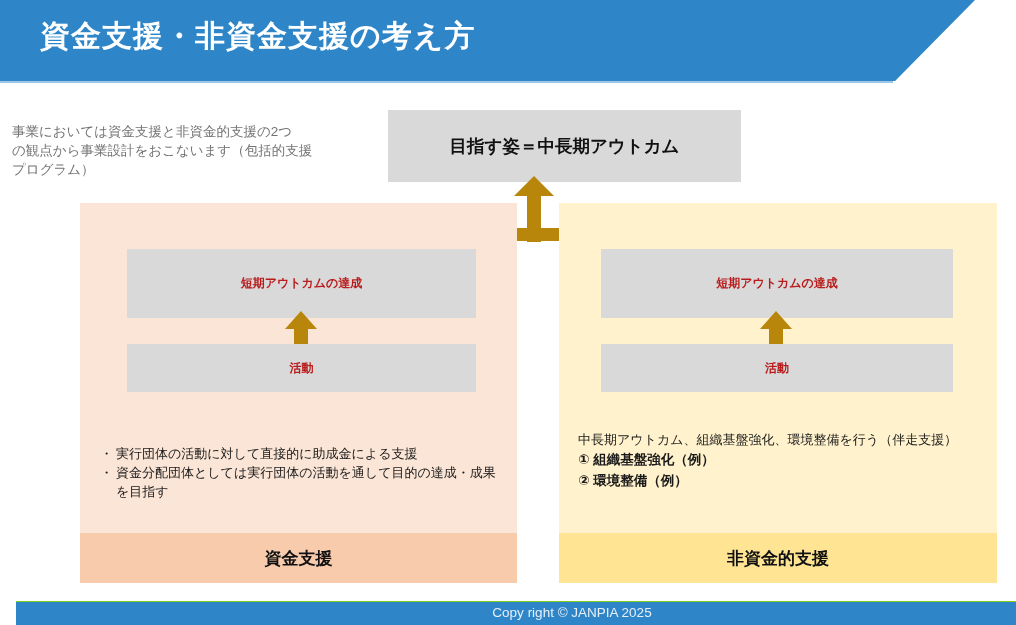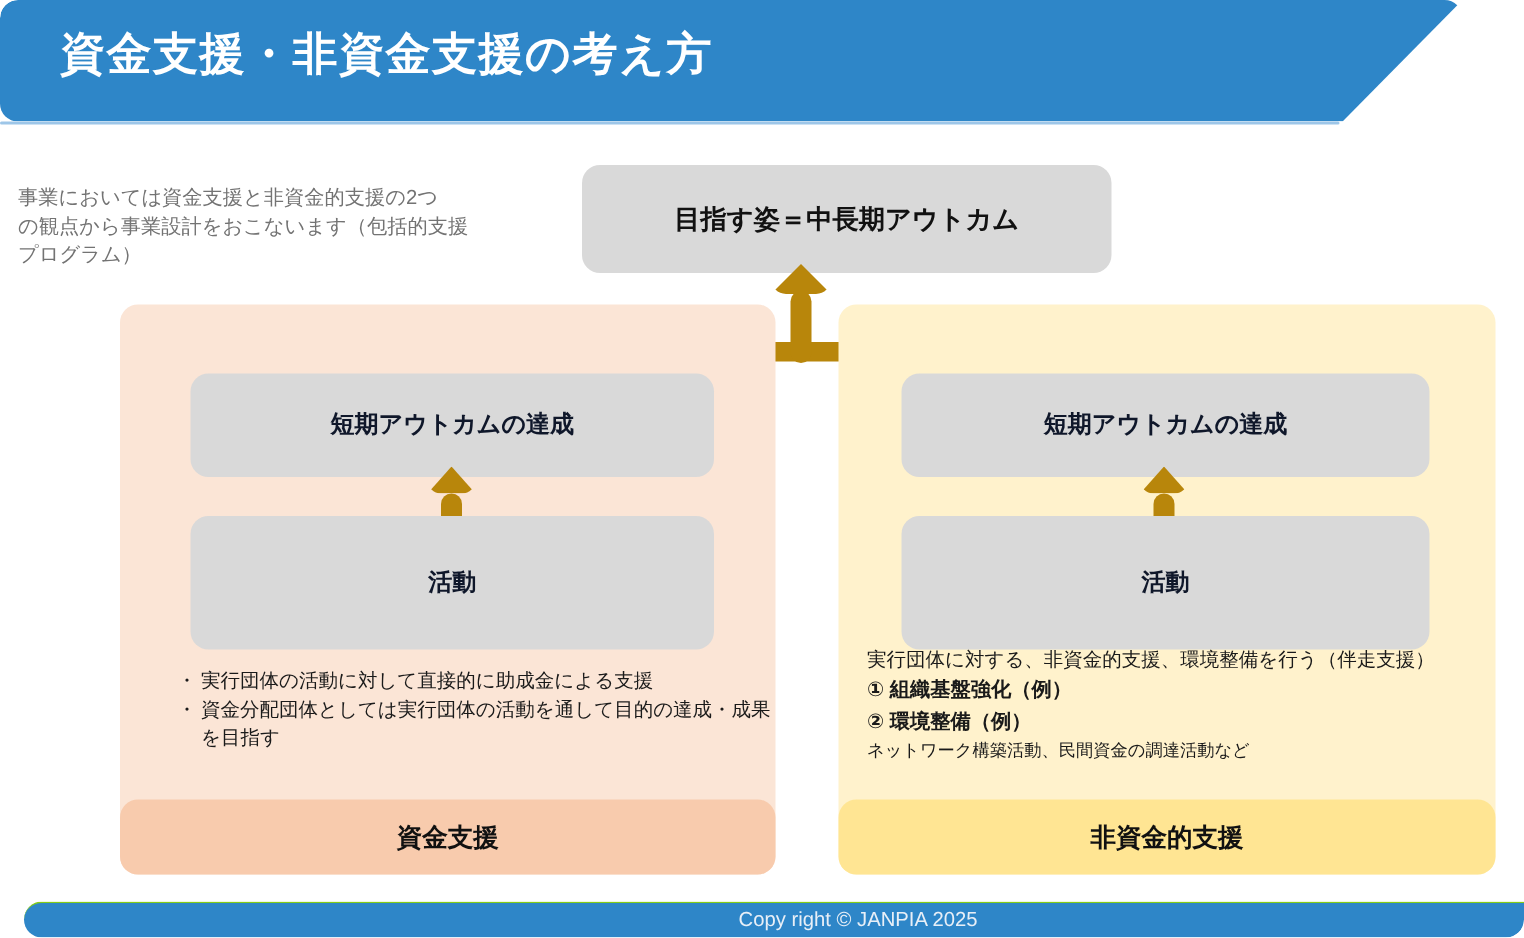--- a/index.html
+++ b/index.html
@@ -1,15 +1,15 @@
 <!DOCTYPE html>
 <html style="--blue: #2E86C8; --gold: #B8860B; --pink: #FBE5D6; --salmon: #F8CBAD; --yellow: #FFF2CC; --band-yellow: #FFE593; --gray: #D9D9D9;"><head>
 <meta charset="utf-8">
 <style>
-  * { margin: 0; padding: 0; box-sizing: border-box; border-radius: 12px; }
+  * { margin: 0; padding: 0; box-sizing: border-box; }
   html,body { background:#ffffff; }
   body { font-family: "Liberation Sans", "DejaVu Sans", sans-serif; }
 
   .stage {
     position: relative;
     width: 1016px; height: 625px;
     background: #ffffff;
     overflow: hidden;
   }
 
@@ -63,42 +63,42 @@
   .panel {
     position: absolute; top: 203px; height: 380px;
   }
   .panel-left  { left: 80px;  width: 437px; background: var(--pink,   #FBE5D6); }
   .panel-right { left: 559px; width: 438px; background: var(--yellow, #FFF2CC); }
 
   .gbox {
     position: absolute;
     background: var(--gray, #D9D9D9);
     display: flex; align-items: center; justify-content: center;
-    font-size: 16px; font-weight: bold; color: #0f172a;
+    font-size: 12px; font-weight: bold; color: #b91c1c;
   }
   .panel-left  .gbox { left: 47px; width: 349px; }
   .panel-right .gbox { left: 42px; width: 352px; }
   .gbox-outcome { top: 46px;  height: 69px; }
-  .gbox-activity{ top: 141px; height: 89px; }
+  .gbox-activity{ top: 141px; height: 48px; }
 
   
   .mini-arrow { position: absolute; top: 108px; width: 32px; height: 40px; }
   .panel-left  .mini-arrow { left: 205px; }
   .panel-right .mini-arrow { left: 201px; }
   .mini-arrow .head {
     position: absolute; left: 0; top: 0; width: 32px; height: 18px;
     clip-path: polygon(50% 0, 100% 100%, 0 100%);
   }
   .mini-arrow .shaft {
     position: absolute; left: 9px; top: 18px; width: 14px; height: 22px;
   }
 
   
   .bullet-list {
-    position: absolute; left: 40px; top: 242px; width: 400px;
+    position: absolute; left: 22px; top: 242px; width: 400px;
     list-style: none;
     font-size: 13px; line-height: 1.45; color: #1a1a1a;
   }
   .bullet-list li { padding-left: 14px; position: relative; }
   .bullet-list li::before {
     content: "・"; position: absolute; left: -2px; top: 0;
   }
 
   
   .desc-block {
@@ -168,24 +168,23 @@
   </div>
 
   <div class="panel panel-right">
     <div class="gbox gbox-outcome">短期アウトカムの達成</div>
     <div class="mini-arrow">
       <div class="gold head"></div>
       <div class="gold shaft"></div>
     </div>
     <div class="gbox gbox-activity">活動</div>
     <div class="desc-block">
-      <div class="desc-line">実行団体に対する、非資金的支援、環境整備を行う（伴走支援）</div>
+      <div class="desc-line">中長期アウトカム、組織基盤強化、環境整備を行う（伴走支援）</div>
       <div class="desc-line bold">① 組織基盤強化（例）</div>
       <div class="desc-line bold">② 環境整備（例）</div>
-      <div class="desc-line small">ネットワーク構築活動、民間資金の調達活動など</div>
     </div>
     <div class="band band-yellow">非資金的支援</div>
   </div>
 
   <div class="footer-bar">
     <span class="copyright-text">Copy right © JANPIA 2025</span>
   </div>
 
 </div>
 

